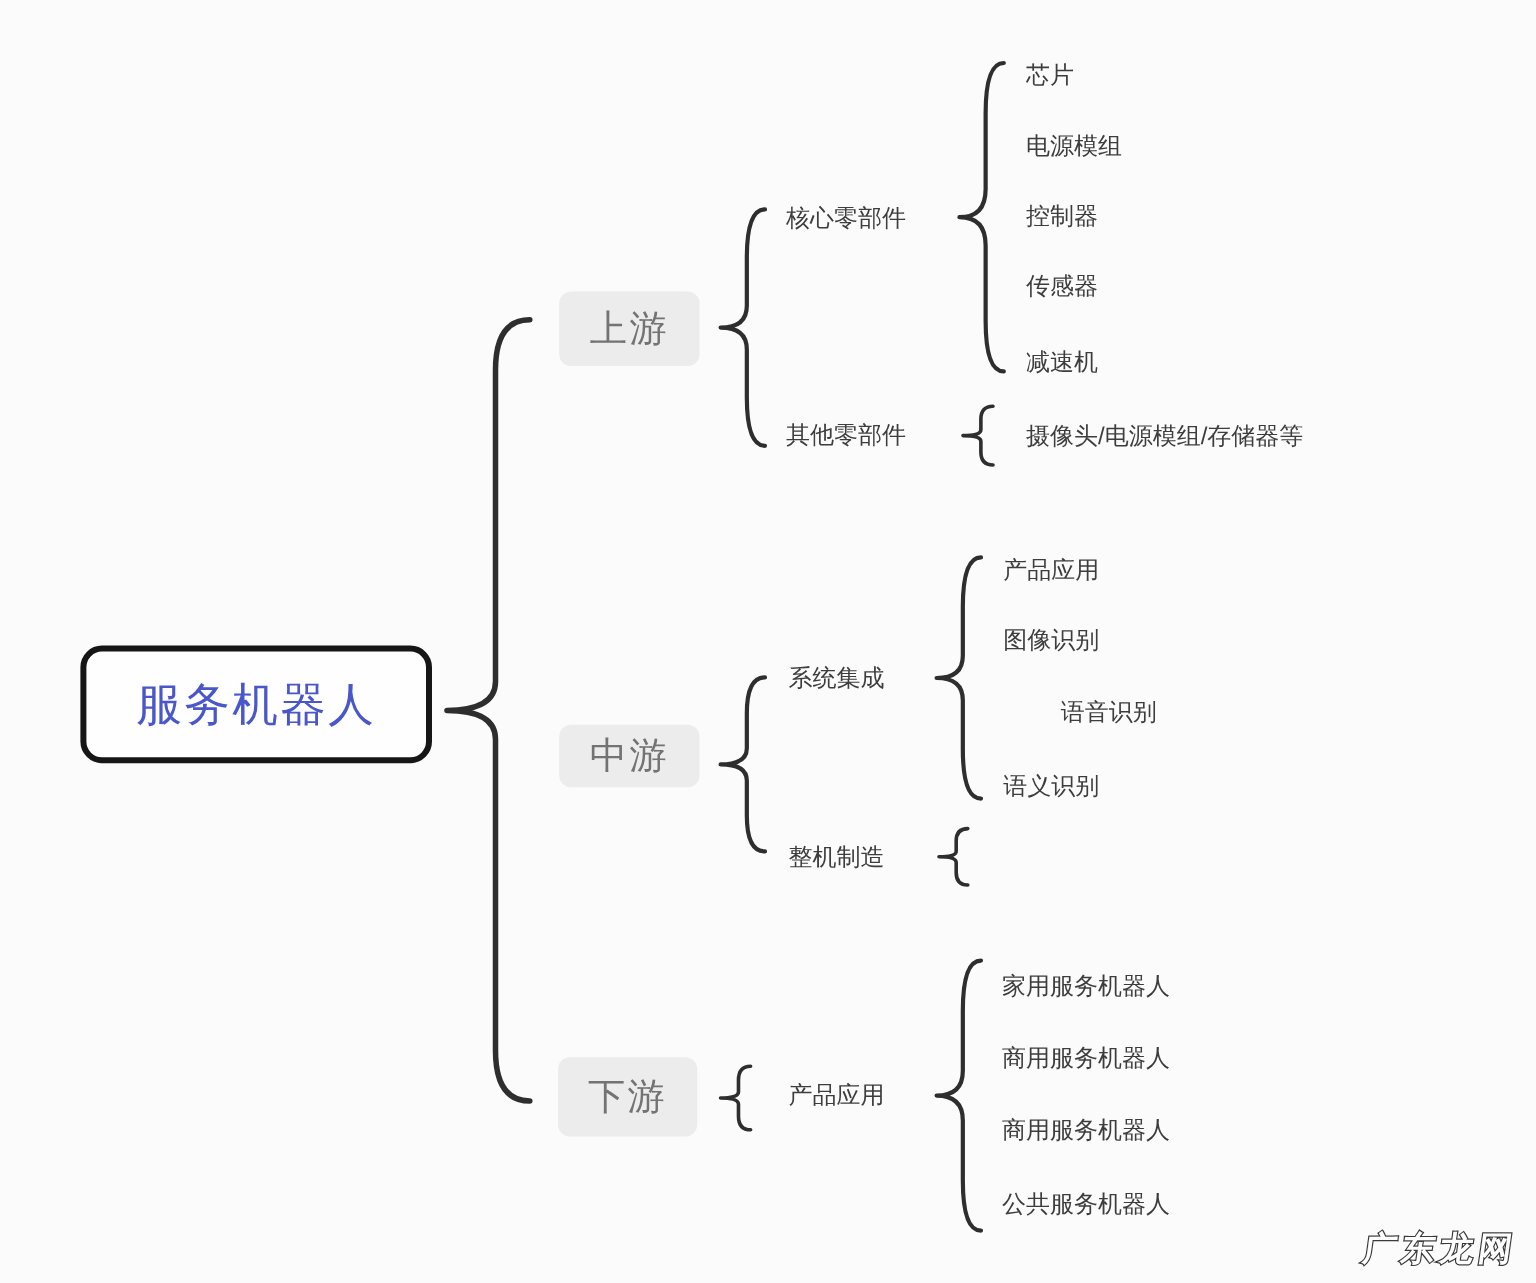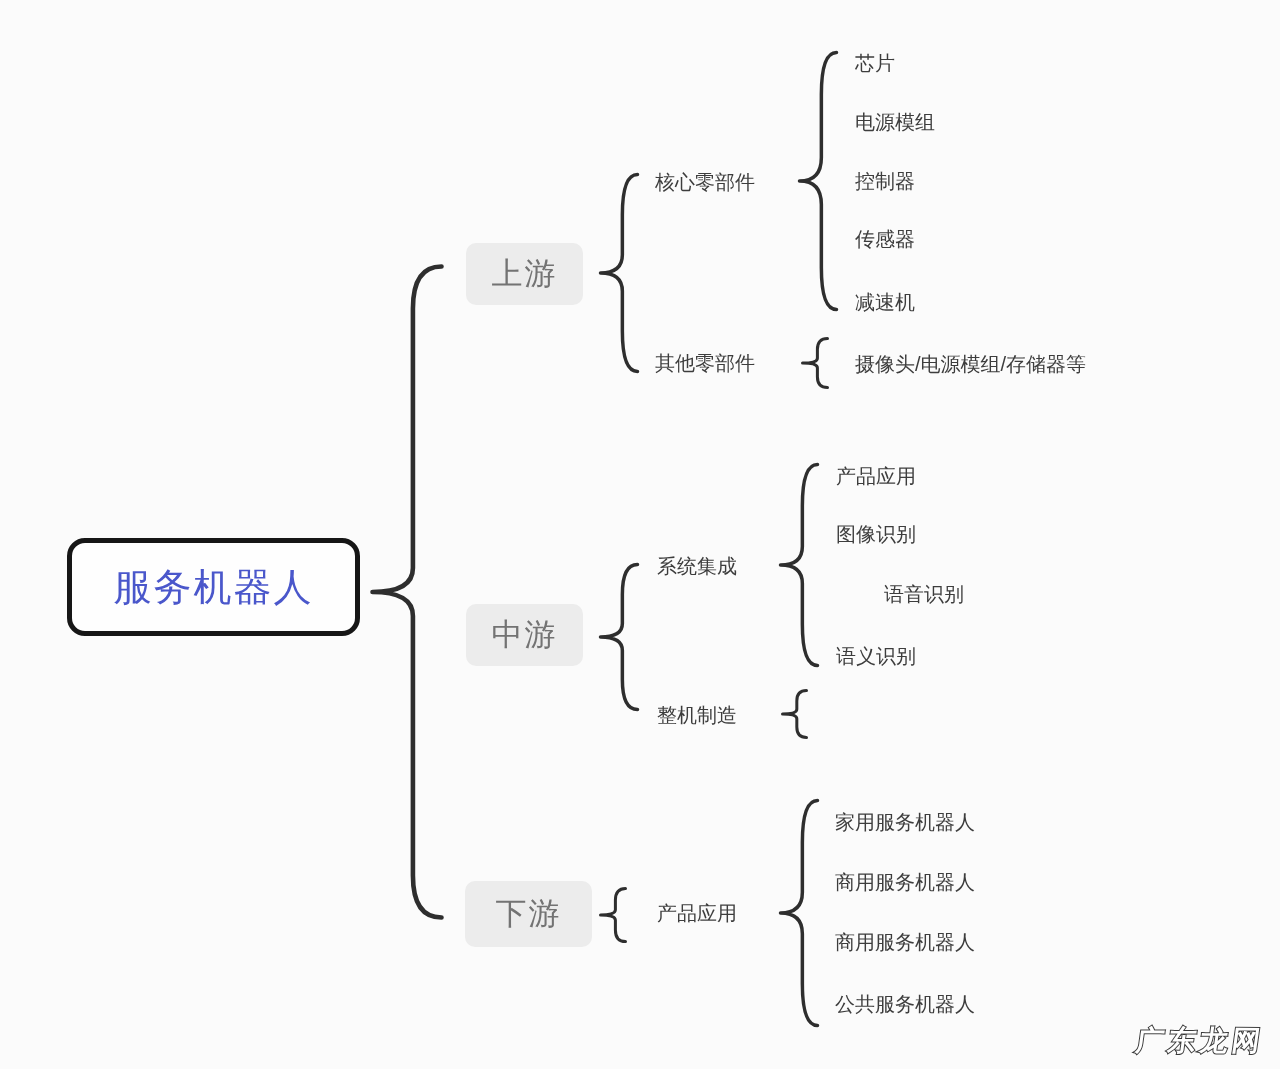--- a/index.html
+++ b/index.html
@@ -20,22 +20,22 @@
     font-size:38px;color:#4a57cb;letter-spacing:2px;white-space:nowrap;
   }
 
   
   .stage-box{
     background:#ececec;border-radius:10px;
     display:flex;align-items:center;justify-content:center;box-sizing:border-box;
     font-size:31px;color:#737373;letter-spacing:2px;white-space:nowrap;
   }
   .stage-upstream{left:466px;top:243px;width:117px;height:62px;}
-  .stage-midstream{left:466px;top:604px;width:117px;height:62px;}
-  .stage-downstream{left:465px;top:881px;width:127px;height:66px;}
+  .stage-midstream{left:466px;top:604px;width:117px;height:52px;}
+  .stage-downstream{left:465px;top:881px;width:116px;height:66px;}
 
   
   .label{
     font-size:20px;line-height:26px;color:#3d3d3d;white-space:nowrap;
   }
 
   
   .brace{overflow:visible;}
   .brace path{fill:none;stroke:#2e2e2e;stroke-width:3.5;stroke-linecap:round;stroke-linejoin:round;}
   .brace.thick path{stroke-width:4.6;}

